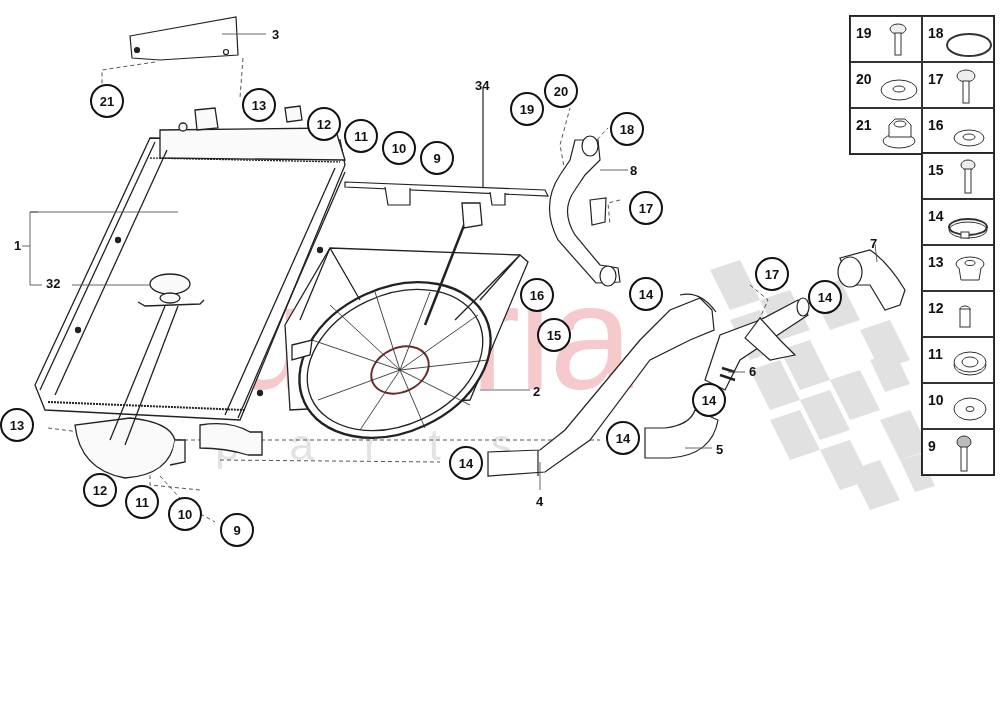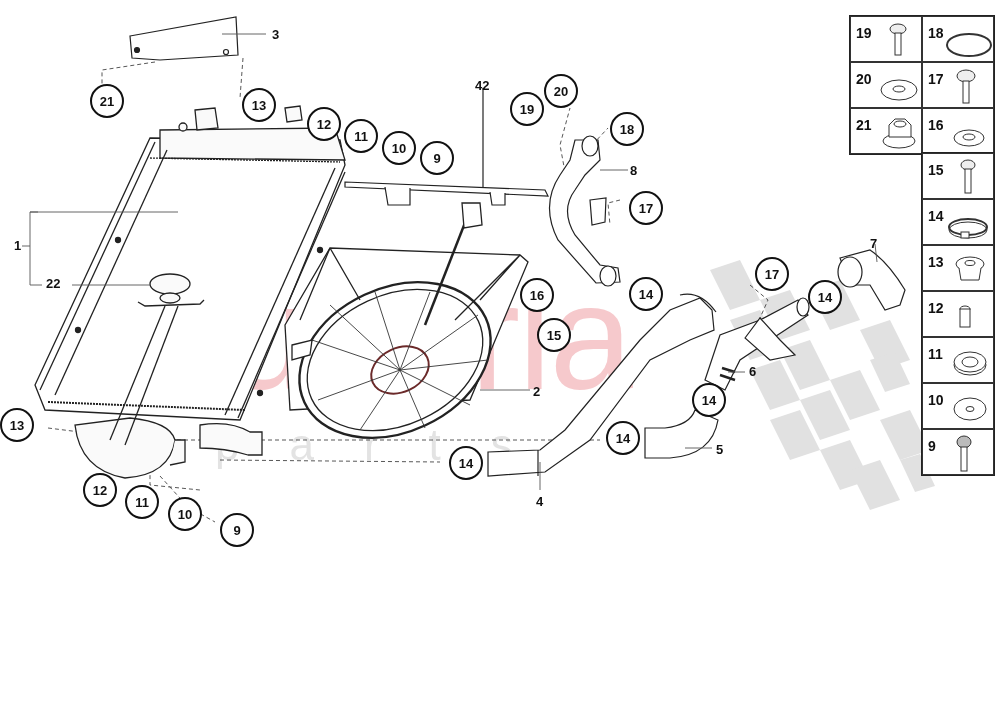--- a/index.html
+++ b/index.html
@@ -165,23 +165,23 @@
     </g>
 
     <g stroke="#222" stroke-width="1.2" fill="#fff">
       <path d="M840 258 L870 250 Q888 262 905 290 L900 305 L885 310 L870 285 L850 285 Z"></path>
       <ellipse cx="850" cy="272" rx="12" ry="15"></ellipse>
       <path d="M875 244 L877 262" fill="none" stroke="#555" stroke-width="0.9"></path>
     </g>
   </svg>
 
   <div class="ref" style="left:14px;top:238px">1</div>
-  <div class="ref" style="left:46px;top:276px">22</div>
+  <div class="ref" style="left:46px;top:276px">32</div>
   <div class="ref" style="left:272px;top:27px">3</div>
-  <div class="ref" style="left:475px;top:78px">42</div>
+  <div class="ref" style="left:475px;top:78px">34</div>
   <div class="ref" style="left:630px;top:163px">8</div>
   <div class="ref" style="left:533px;top:384px">2</div>
   <div class="ref" style="left:870px;top:236px">7</div>
   <div class="ref" style="left:749px;top:364px">6</div>
   <div class="ref" style="left:716px;top:442px">5</div>
   <div class="ref" style="left:536px;top:494px">4</div>
 
   <div class="callout" style="left:90px;top:84px">21</div>
   <div class="callout" style="left:242px;top:88px">13</div>
   <div class="callout" style="left:307px;top:107px">12</div>

